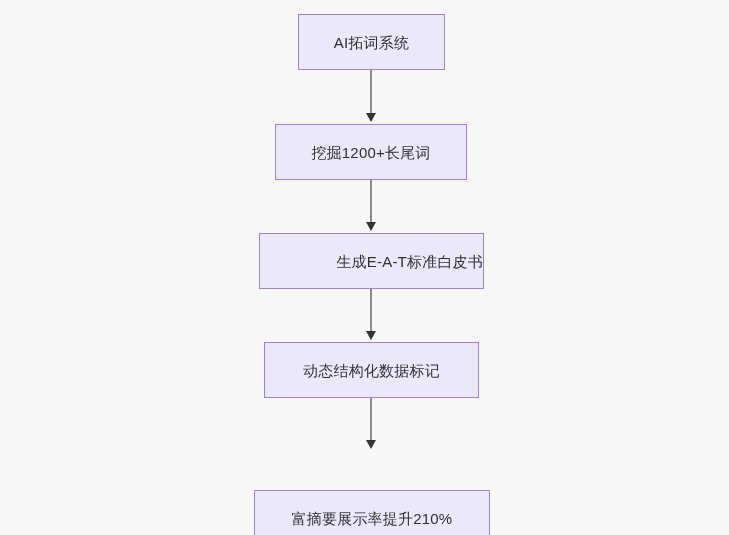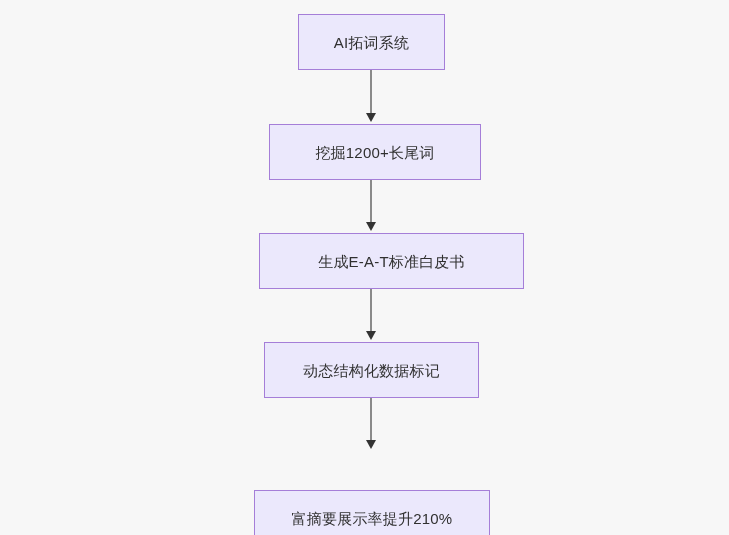--- a/index.html
+++ b/index.html
@@ -44,22 +44,22 @@
     position: absolute;
     width: 0;
     height: 0;
     border-left: 5.5px solid transparent;
     border-right: 5.5px solid transparent;
     border-top: 9px solid #333333;
   }
 
   
   #node-1 { left: 298px; top: 14px;  width: 147px; }
-  #node-2 { left: 269px; top: 124px; width: 212px; }
-  #node-3 { left: 259px; top: 233px; width: 265px; }
+  #node-2 { left: 275px; top: 124px; width: 192px; }
+  #node-3 { left: 259px; top: 233px; width: 225px; justify-content: flex-end; }
   #node-4 { left: 264px; top: 342px; width: 215px; }
   #node-5 { left: 254px; top: 450px; width: 236px; margin-top: 40px; }
 
   
   #edge-1 { left: 370px; top: 70px;  height: 45px; }
   #edge-2 { left: 370px; top: 180px; height: 44px; }
   #edge-3 { left: 370px; top: 289px; height: 44px; }
   #edge-4 { left: 370px; top: 398px; height: 43px; }
 
   #arrow-1 { left: 365.5px; top: 113px; }

